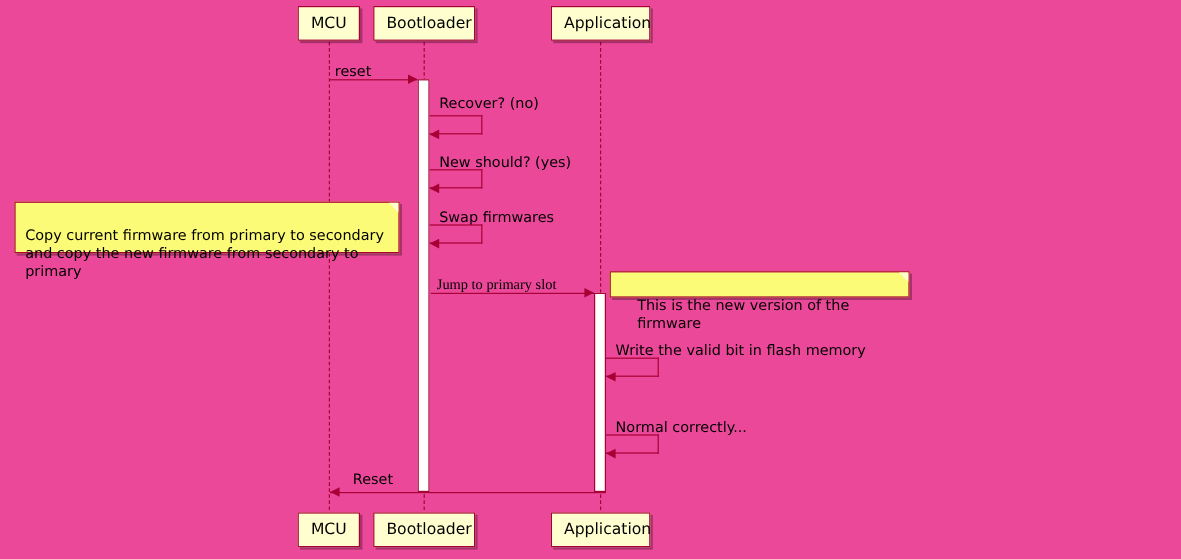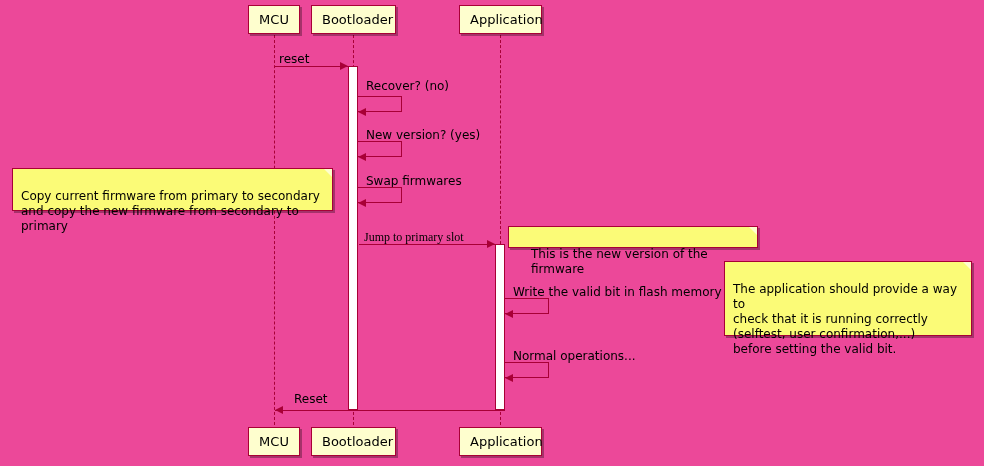--- a/index.html
+++ b/index.html
@@ -138,21 +138,21 @@
   </div>
 
   <div class="msg-label" style="left:279px; top:53px;">reset</div>
   <div class="msg-line" style="left:275px; top:66px; width:73px;"></div>
   <div class="arrowhead arrow-right" style="left:340px; top:62px;"></div>
 
   <div class="msg-label" style="left:366px; top:80px;">Recover? (no)</div>
   <div class="self-msg" style="left:358px; top:96px; width:44px; height:16px;"></div>
   <div class="arrowhead arrow-left" style="left:358px; top:108px;"></div>
 
-  <div class="msg-label" style="left:366px; top:129px;">New version? (yes)</div>
+  <div class="msg-label" style="left:366px; top:129px;">New should? (yes)</div>
   <div class="self-msg" style="left:358px; top:141px; width:44px; height:16px;"></div>
   <div class="arrowhead arrow-left" style="left:358px; top:153px;"></div>
 
   <div class="msg-label" style="left:366px; top:175px;">Swap firmwares</div>
   <div class="self-msg" style="left:358px; top:187px; width:44px; height:16px;"></div>
   <div class="arrowhead arrow-left" style="left:358px; top:199px;"></div>
 
   <div class="note" style="left:12px; top:168px; width:321px; height:43px;">
     <span>Copy current firmware from primary to secondary
 and copy the new firmware from secondary to primary</span>
@@ -165,29 +165,22 @@
 
   <div class="note" style="left:508px; top:226px; width:250px; height:22px;padding-left:22px;">
     <span>This is the new version of the firmware</span>
     <span class="fold"></span>
   </div>
 
   <div class="msg-label" style="left:513px; top:286px;">Write the valid bit in flash memory</div>
   <div class="self-msg" style="left:505px; top:298px; width:44px; height:16px;"></div>
   <div class="arrowhead arrow-left" style="left:505px; top:310px;"></div>
 
-  <div class="note" style="left:724px; top:261px; width:248px; height:75px;">
-    <span>The application should provide a way to
-check that it is running correctly
-(selftest, user confirmation,...)
-before setting the valid bit.</span>
-    <span class="fold"></span>
-  </div>
 
-  <div class="msg-label" style="left:513px; top:350px;">Normal operations...</div>
+  <div class="msg-label" style="left:513px; top:350px;">Normal correctly...</div>
   <div class="self-msg" style="left:505px; top:362px; width:44px; height:16px;"></div>
   <div class="arrowhead arrow-left" style="left:505px; top:374px;"></div>
 
   <div class="msg-label" style="left:294px; top:393px;">Reset</div>
   <div class="msg-line" style="left:275px; top:410px; width:230px;"></div>
   <div class="arrowhead arrow-left" style="left:275px; top:406px;"></div>
 
 </div>
 
 </body></html>

